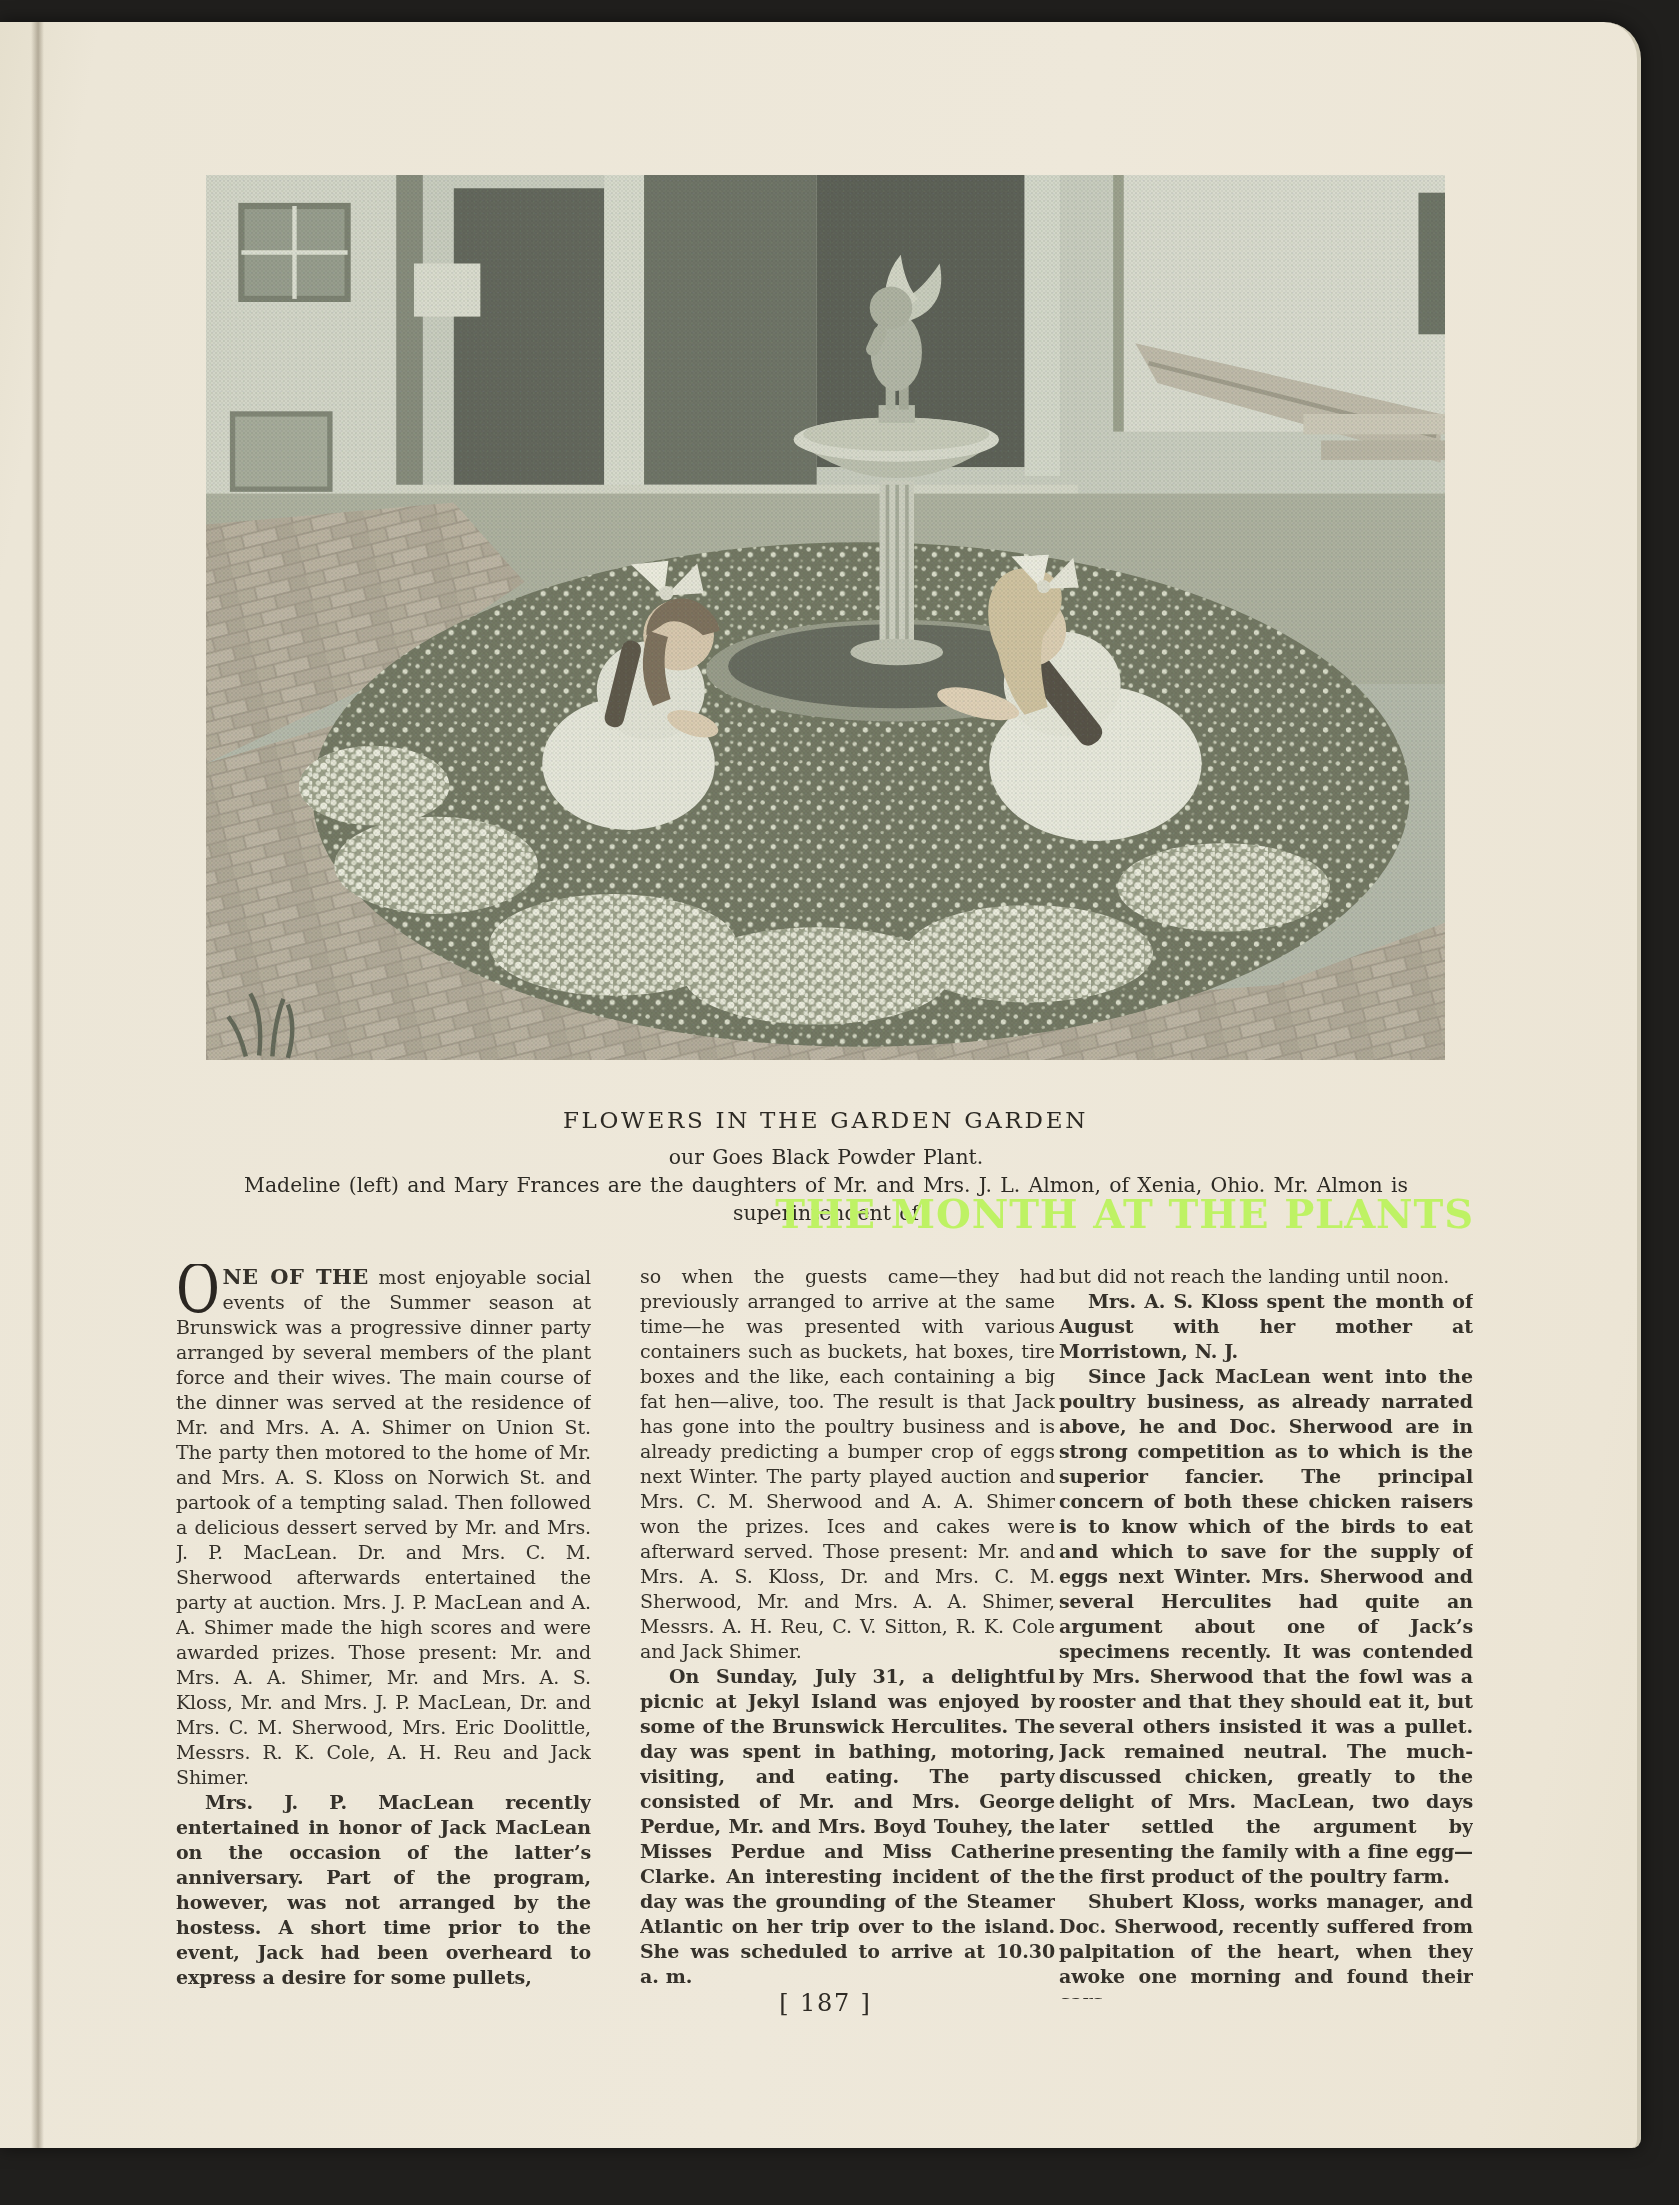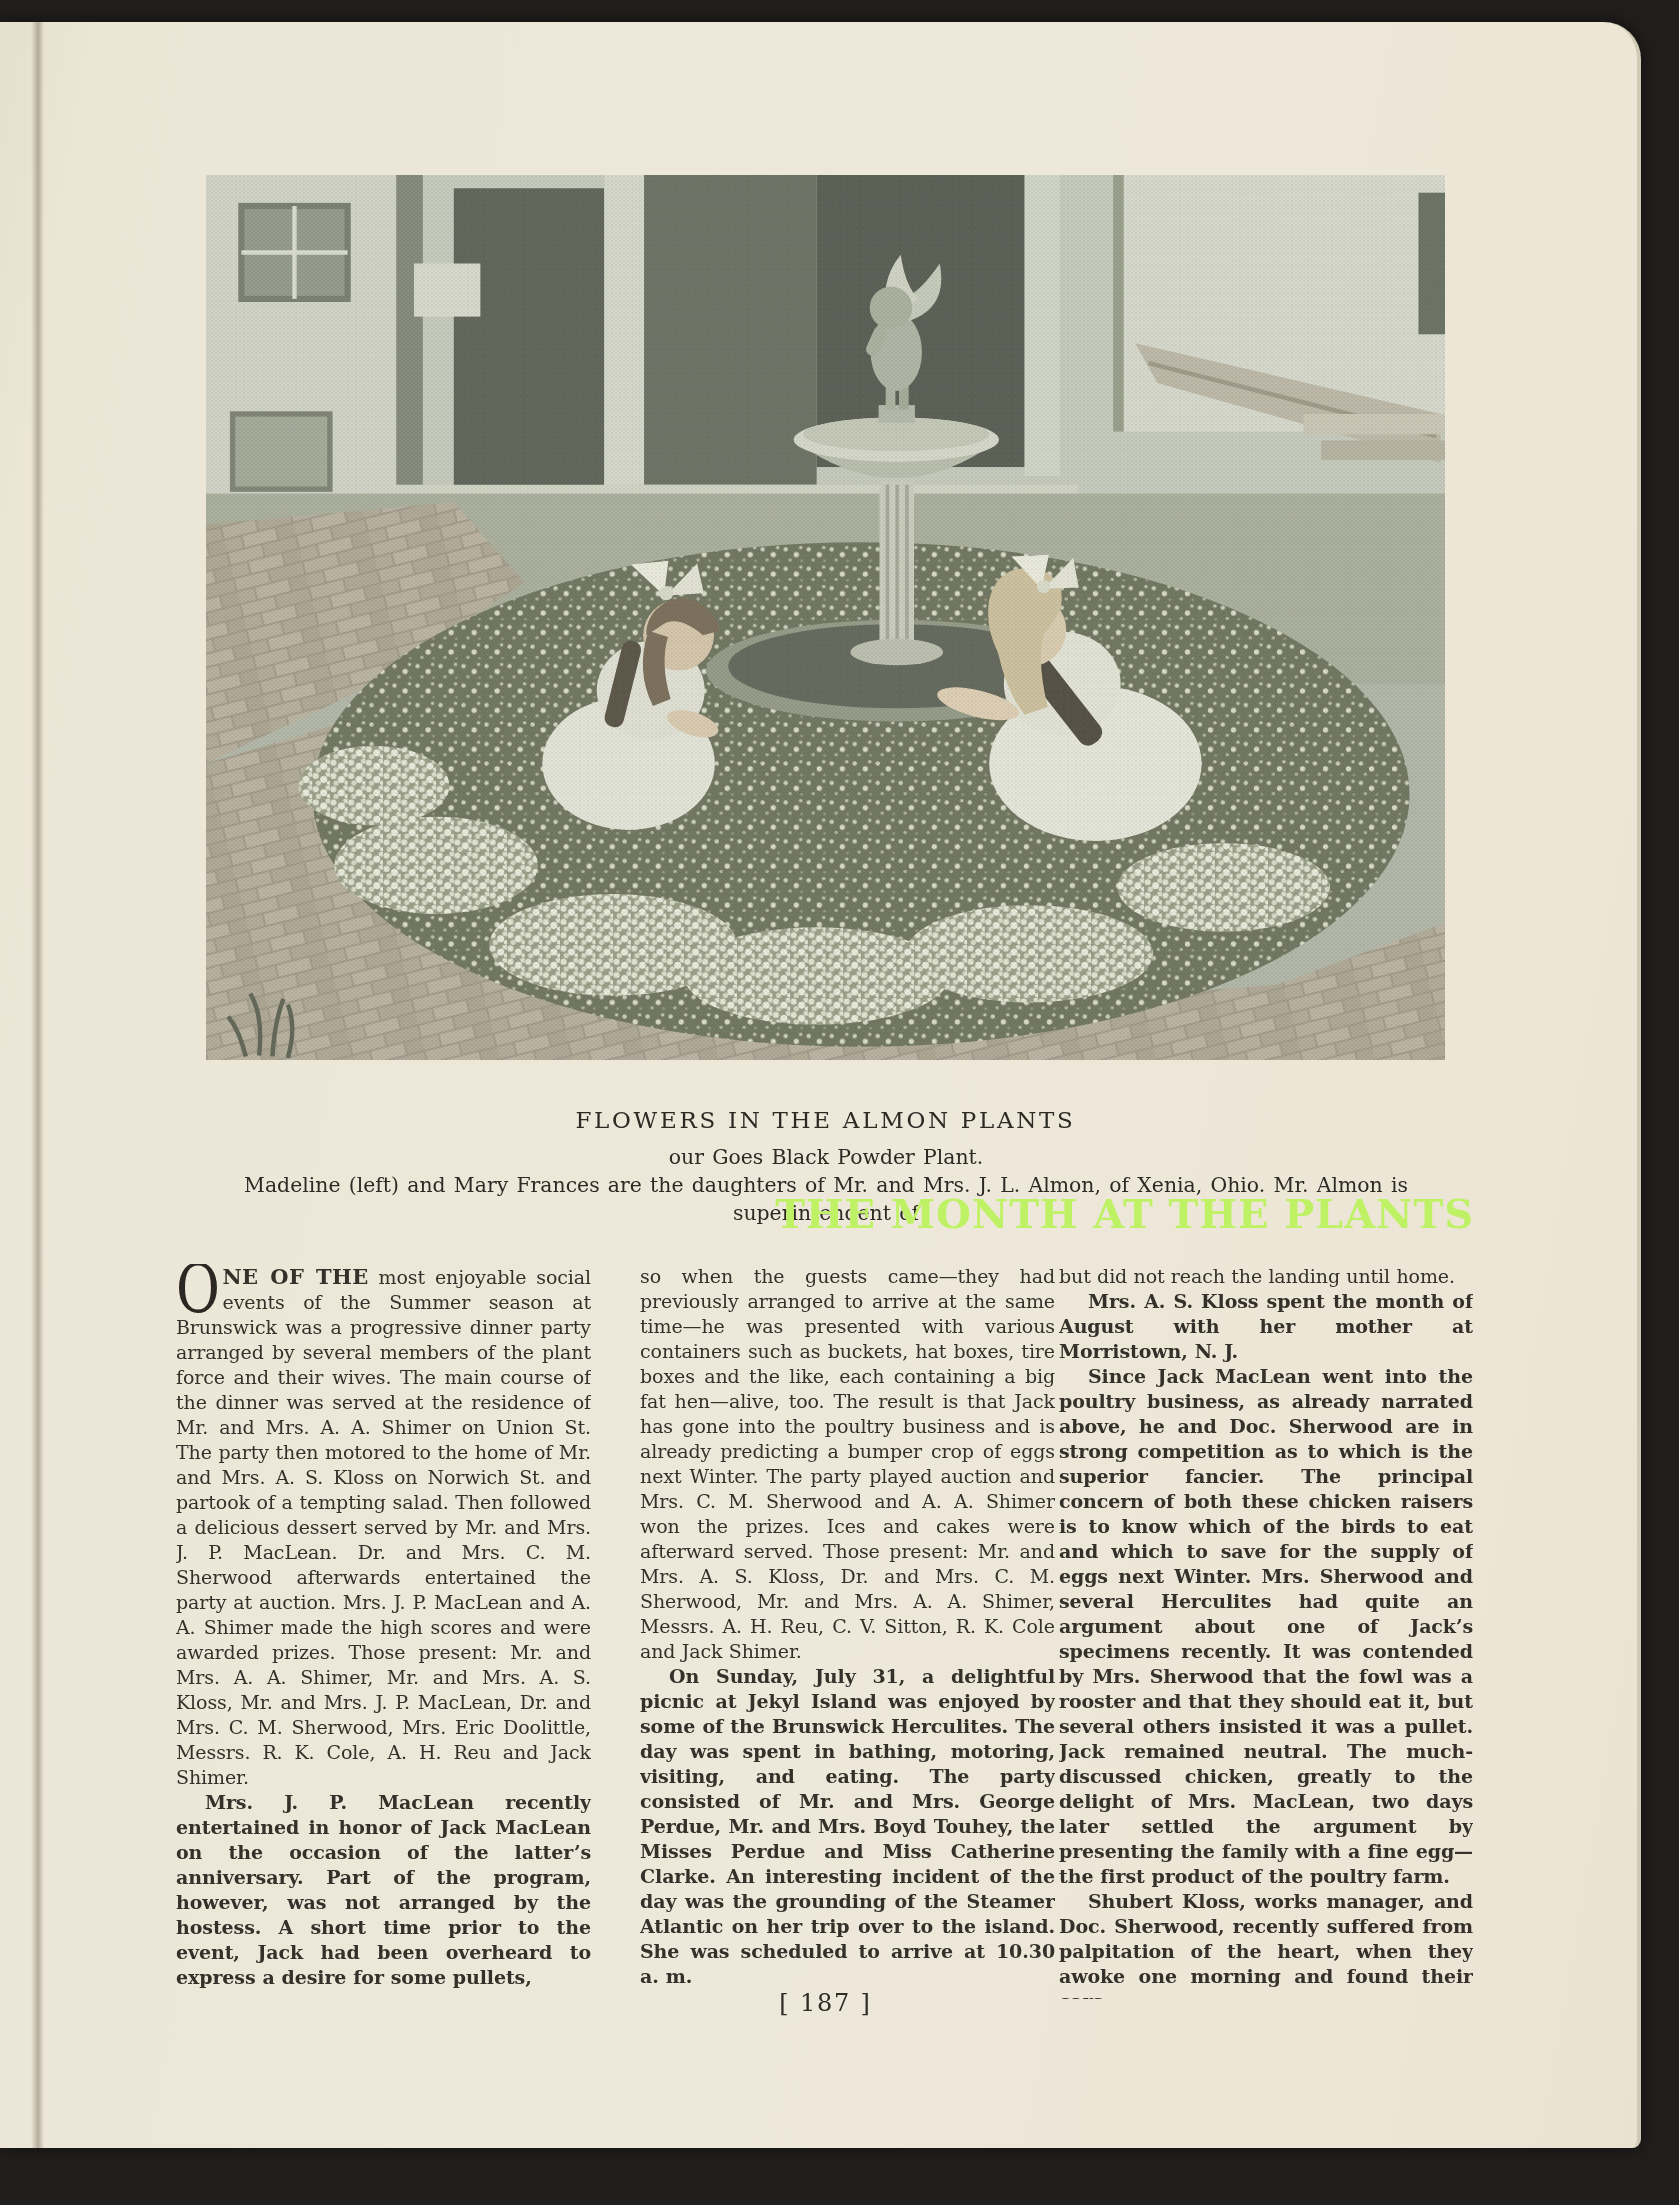--- a/index.html
+++ b/index.html
@@ -210,41 +210,41 @@
       <path d="M120,1990 q10,-90 -20,-140"></path>
       <path d="M150,1992 q5,-80 25,-130"></path>
       <path d="M185,1995 q20,-70 0,-120"></path>
       <path d="M90,1992 q-15,-60 -40,-90"></path>
     </g>
   </svg>
   <div class="photo-wash"></div>
   <div class="halftone"></div>
 </div>
 
-<div class="cap-title">FLOWERS IN THE ALMON PLANTS</div>
+<div class="cap-title">FLOWERS IN THE GARDEN GARDEN</div>
 <div class="cap-text">
   <div>our Goes Black Powder Plant.</div>
   <div>Madeline (left) and Mary Frances are the daughters of Mr. and Mrs. J. L. Almon, of Xenia, Ohio.  Mr. Almon is superintendent of</div>
 </div>
 
 <div class="headline">THE MONTH AT THE PLANTS</div>
 
 <div class="col col-1">
   <p>
     <span class="dropcap">O</span><span class="leadin">NE OF THE</span><span> most enjoyable social events of the Summer season at Brunswick was a progressive dinner party arranged by several members of the plant force and their wives. The main course of the dinner was served at the residence of Mr. and Mrs. A. A. Shimer on Union St. The party then motored to the home of Mr. and Mrs. A. S. Kloss on Norwich St. and partook of a tempting salad. Then followed a delicious dessert served by Mr. and Mrs. J. P. MacLean. Dr. and Mrs. C. M. Sherwood afterwards entertained the party at auction. Mrs. J. P. MacLean and A. A. Shimer made the high scores and were awarded prizes. Those present: Mr. and Mrs. A. A. Shimer, Mr. and Mrs. A. S. Kloss, Mr. and Mrs. J. P. MacLean, Dr. and Mrs. C. M. Sherwood, Mrs. Eric Doolittle, Messrs. R. K. Cole, A. H. Reu and Jack Shimer.</span>
   </p>
   <p class="ind">Mrs. J. P. MacLean recently entertained in honor of Jack MacLean on the occasion of the latter’s anniversary. Part of the program, however, was not arranged by the hostess. A short time prior to the event, Jack had been overheard to express a desire for some pullets,</p>
 </div>
 
 <div class="col col-2">
   <p>so when the guests came—they had previously arranged to arrive at the same time—he was presented with various containers such as buckets, hat boxes, tire boxes and the like, each containing a big fat hen—alive, too. The result is that Jack has gone into the poultry business and is already predicting a bumper crop of eggs next Winter. The party played auction and Mrs. C. M. Sherwood and A. A. Shimer won the prizes. Ices and cakes were afterward served. Those present: Mr. and Mrs. A. S. Kloss, Dr. and Mrs. C. M. Sherwood, Mr. and Mrs. A. A. Shimer, Messrs. A. H. Reu, C. V. Sitton, R. K. Cole and Jack Shimer.</p>
   <p class="ind">On Sunday, July 31, a delightful picnic at Jekyl Island was enjoyed by some of the Brunswick Herculites. The day was spent in bathing, motoring, visiting, and eating. The party consisted of Mr. and Mrs. George Perdue, Mr. and Mrs. Boyd Touhey, the Misses Perdue and Miss Catherine Clarke. An interesting incident of the day was the grounding of the Steamer Atlantic on her trip over to the island. She was scheduled to arrive at 10.30 a. m.</p>
 </div>
 
 <div class="col col-3">
-  <p>but did not reach the landing until home.</p>
+  <p>but did not reach the landing until noon.</p>
   <p class="ind">Mrs. A. S. Kloss spent the month of August with her mother at Morristown, N. J.</p>
   <p class="ind">Since Jack MacLean went into the poultry business, as already narrated above, he and Doc. Sherwood are in strong competition as to which is the superior fancier. The principal concern of both these chicken raisers is to know which of the birds to eat and which to save for the supply of eggs next Winter. Mrs. Sherwood and several Herculites had quite an argument about one of Jack’s specimens recently. It was contended by Mrs. Sherwood that the fowl was a rooster and that they should eat it, but several others insisted it was a pullet. Jack remained neutral. The much-discussed chicken, greatly to the delight of Mrs. MacLean, two days later settled the argument by presenting the family with a fine egg—the first product of the poultry farm.</p>
   <p class="ind">Shubert Kloss, works manager, and Doc. Sherwood, recently suffered from palpitation of the heart, when they awoke one morning and found their cars</p>
 </div>
 
 <div class="folio">[ 187 ]</div>
 
 
 </body></html>

